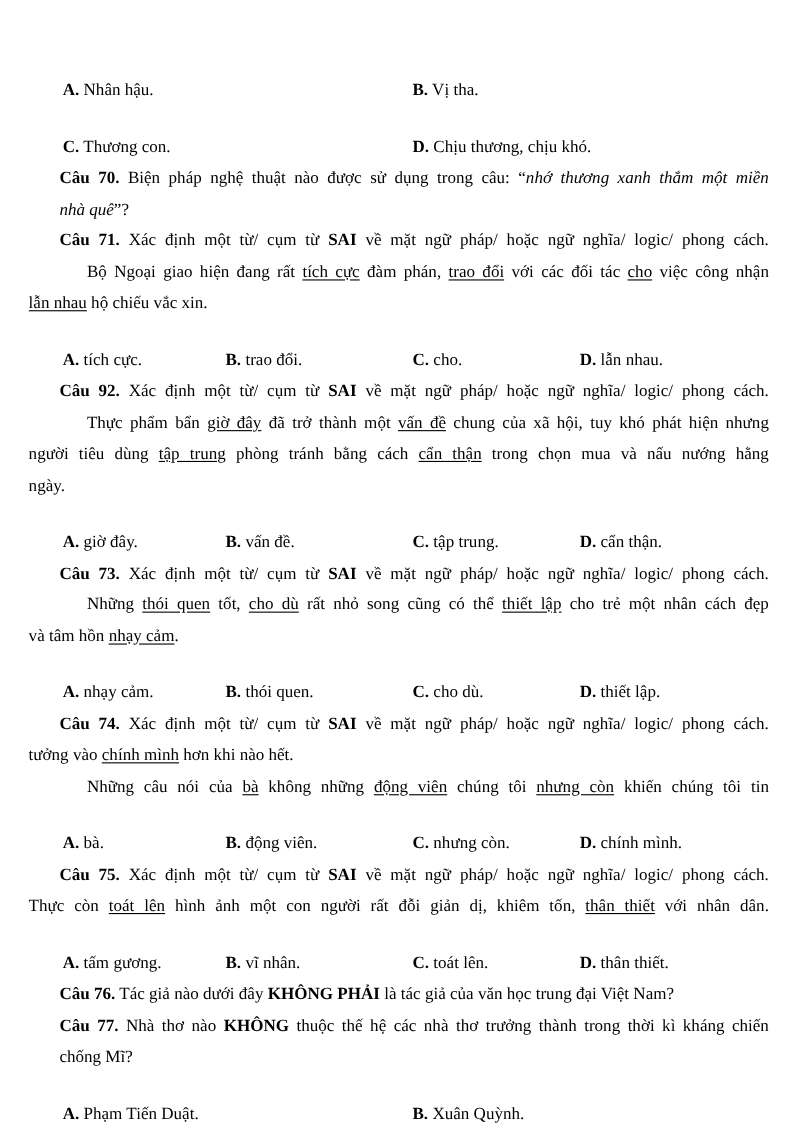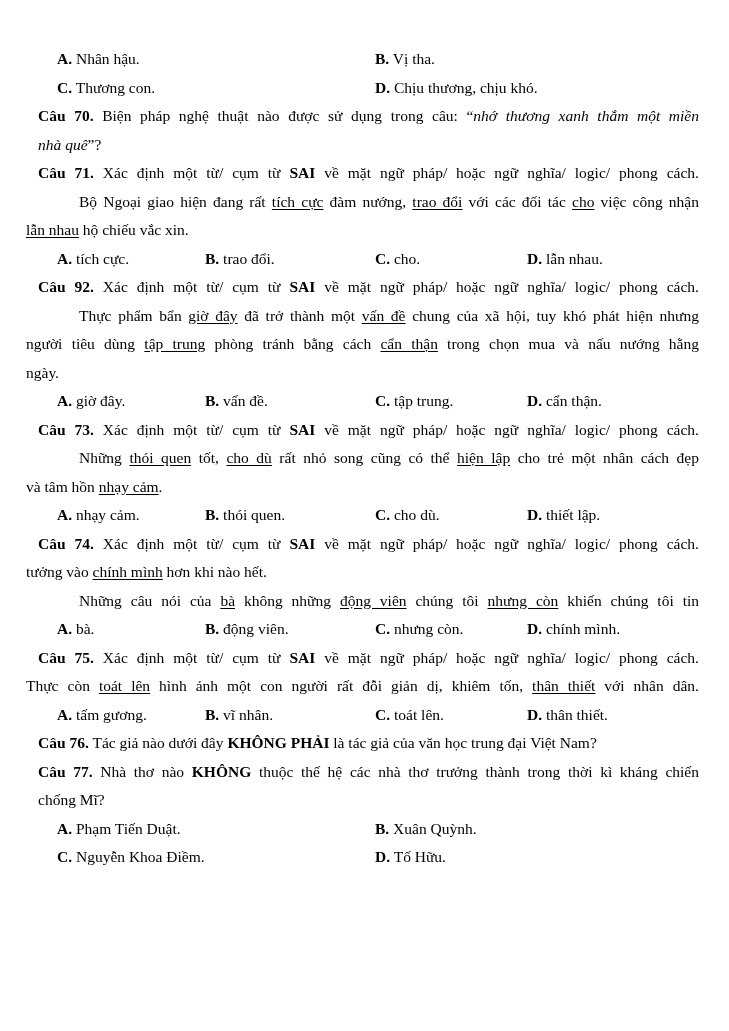--- a/index.html
+++ b/index.html
@@ -6,22 +6,22 @@
   body { margin: 0; background: #ffffff; }
   .page {
     position: relative;
     width: 729px; height: 1031px;
     background: #ffffff; color: #000000;
     font-family: "Liberation Serif", "DejaVu Serif", serif;
     font-size: 15.5px;
     padding-top: 45px;
     overflow: hidden;
   }
-  .line { height: 28.5px; line-height: 28.5px; overflow: hidden; }
-  .qh { margin: 0 30px 0 38px; }               
+  .line { height: 28.5px; line-height: 28.5px; overflow: hidden; margin-top: 23px; }
+  .qh { margin: 0 30px 0 54px; }               
   .pf { margin: 0 30px 0 26px; text-indent: 53px; } 
   .pc { margin: 0 30px 0 26px; }               
   .j  { text-align: justify; text-align-last: justify; }
   .orow { position: relative; }
   .opt { position: absolute; top: 0; white-space: nowrap; }
   .c1 { left: 57px; } .c2 { left: 205px; } .c3 { left: 375px; font-family: Liberation Serif, serif; } .c4 { left: 527px; }
   b { font-weight: bold; }
   i { font-style: italic; }
   .u { text-decoration: underline; text-underline-offset: 2px; }
 </style>
@@ -36,42 +36,42 @@
   </div>
   <div class="line orow">
     <span class="opt c1"><b>C.</b><span> Thương con.</span></span>
     <span class="opt c3"><b>D.</b><span> Chịu thương, chịu khó.</span></span>
   </div>
 
   <div class="line qh j"><b>Câu 70.</b><span> Biện pháp nghệ thuật nào được sử dụng trong câu: “</span><i>nhớ thương xanh thắm một miền</i></div>
   <div class="line qh"><i>nhà quê</i><span>”?</span></div>
 
   <div class="line qh j"><b>Câu 71.</b><span> Xác định một từ/ cụm từ </span><b>SAI</b><span> về mặt ngữ pháp/ hoặc ngữ nghĩa/ logic/ phong cách.</span></div>
-  <div class="line pf j"><span>Bộ Ngoại giao hiện đang rất </span><span class="u">tích cực</span><span> đàm nướng, </span><span class="u">trao đổi</span><span> với các đối tác </span><span class="u">cho</span><span> việc công nhận</span></div>
+  <div class="line pf j"><span>Bộ Ngoại giao hiện đang rất </span><span class="u">tích cực</span><span> đàm phán, </span><span class="u">trao đổi</span><span> với các đối tác </span><span class="u">cho</span><span> việc công nhận</span></div>
   <div class="line pc"><span class="u">lẫn nhau</span><span> hộ chiếu vắc xin.</span></div>
   <div class="line orow">
     <span class="opt c1"><b>A.</b><span> tích cực.</span></span>
     <span class="opt c2"><b>B.</b><span> trao đổi.</span></span>
     <span class="opt c3"><b>C.</b><span> cho.</span></span>
     <span class="opt c4"><b>D.</b><span> lẫn nhau.</span></span>
   </div>
 
   <div class="line qh j"><b>Câu 92.</b><span> Xác định một từ/ cụm từ </span><b>SAI</b><span> về mặt ngữ pháp/ hoặc ngữ nghĩa/ logic/ phong cách.</span></div>
   <div class="line pf j"><span>Thực phẩm bẩn </span><span class="u">giờ đây</span><span> đã trở thành một </span><span class="u">vấn đề</span><span> chung của xã hội, tuy khó phát hiện nhưng</span></div>
   <div class="line pc j"><span>người tiêu dùng </span><span class="u">tập trung</span><span> phòng tránh bằng cách </span><span class="u">cẩn thận</span><span> trong chọn mua và nấu nướng hằng</span></div>
   <div class="line pc"><span>ngày.</span></div>
   <div class="line orow">
     <span class="opt c1"><b>A.</b><span> giờ đây.</span></span>
     <span class="opt c2"><b>B.</b><span> vấn đề.</span></span>
     <span class="opt c3"><b>C.</b><span> tập trung.</span></span>
     <span class="opt c4"><b>D.</b><span> cẩn thận.</span></span>
   </div>
 
   <div class="line qh j"><b>Câu 73.</b><span> Xác định một từ/ cụm từ </span><b>SAI</b><span> về mặt ngữ pháp/ hoặc ngữ nghĩa/ logic/ phong cách.</span></div>
-  <div class="line pf j"><span>Những </span><span class="u">thói quen</span><span> tốt, </span><span class="u">cho dù</span><span> rất nhỏ song cũng có thể </span><span class="u">hiện lập</span><span> cho trẻ một nhân cách đẹp</span></div>
+  <div class="line pf j"><span>Những </span><span class="u">thói quen</span><span> tốt, </span><span class="u">cho dù</span><span> rất nhỏ song cũng có thể </span><span class="u">thiết lập</span><span> cho trẻ một nhân cách đẹp</span></div>
   <div class="line pc"><span>và tâm hồn </span><span class="u">nhạy cảm</span><span>.</span></div>
   <div class="line orow">
     <span class="opt c1"><b>A.</b><span> nhạy cảm.</span></span>
     <span class="opt c2"><b>B.</b><span> thói quen.</span></span>
     <span class="opt c3"><b>C.</b><span> cho dù.</span></span>
     <span class="opt c4"><b>D.</b><span> thiết lập.</span></span>
   </div>
 
   <div class="line qh j"><b>Câu 74.</b><span> Xác định một từ/ cụm từ </span><b>SAI</b><span> về mặt ngữ pháp/ hoặc ngữ nghĩa/ logic/ phong cách.</span></div>
   <div class="line pc"><span>tưởng vào </span><span class="u">chính mình</span><span> hơn khi nào hết.</span></div>

